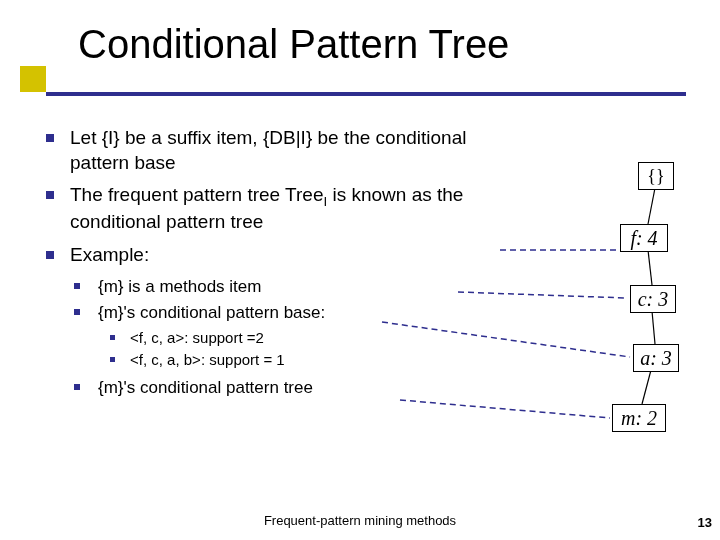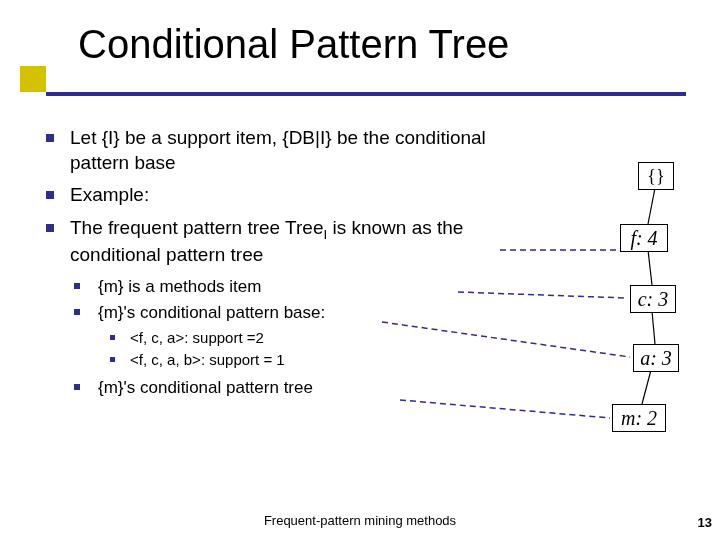--- a/index.html
+++ b/index.html
@@ -170,25 +170,25 @@
   <div class="title">Conditional Pattern Tree</div>
 
   <svg class="dashes">
     <line x1="500" y1="250" x2="620" y2="250" stroke="#2e2e8e" stroke-width="1.5" stroke-dasharray="6,4"></line>
     <line x1="458" y1="292" x2="626" y2="298" stroke="#2e2e8e" stroke-width="1.5" stroke-dasharray="6,4"></line>
     <line x1="382" y1="322" x2="630" y2="357" stroke="#2e2e8e" stroke-width="1.5" stroke-dasharray="6,4"></line>
     <line x1="400" y1="400" x2="610" y2="418" stroke="#2e2e8e" stroke-width="1.5" stroke-dasharray="6,4"></line>
   </svg>
 
   <div class="body">
-    <div class="lvl1"><span>Let {I} be a support item, {DB|I} be the conditional pattern base</span></div>
-    <div class="lvl1"><span>Example:</span></div>
+    <div class="lvl1"><span>Let {I} be a suffix item, {DB|I} be the conditional pattern base</span></div>
     <div class="lvl1">
       <span>The frequent pattern tree Tree</span><span class="subscript">I</span><span> is known as the conditional pattern tree</span>
     </div>
+    <div class="lvl1"><span>Example:</span></div>
 
     <div class="lvl2"><span>{m} is a methods item</span></div>
     <div class="lvl2"><span>{m}'s conditional pattern base:</span></div>
 
     <div class="lvl3"><span>&lt;f, c, a&gt;: support =2</span></div>
     <div class="lvl3"><span>&lt;f, c, a, b&gt;: support = 1</span></div>
 
     <div class="lvl2" style="margin-top:8px;"><span>{m}'s conditional pattern tree</span></div>
   </div>
 

